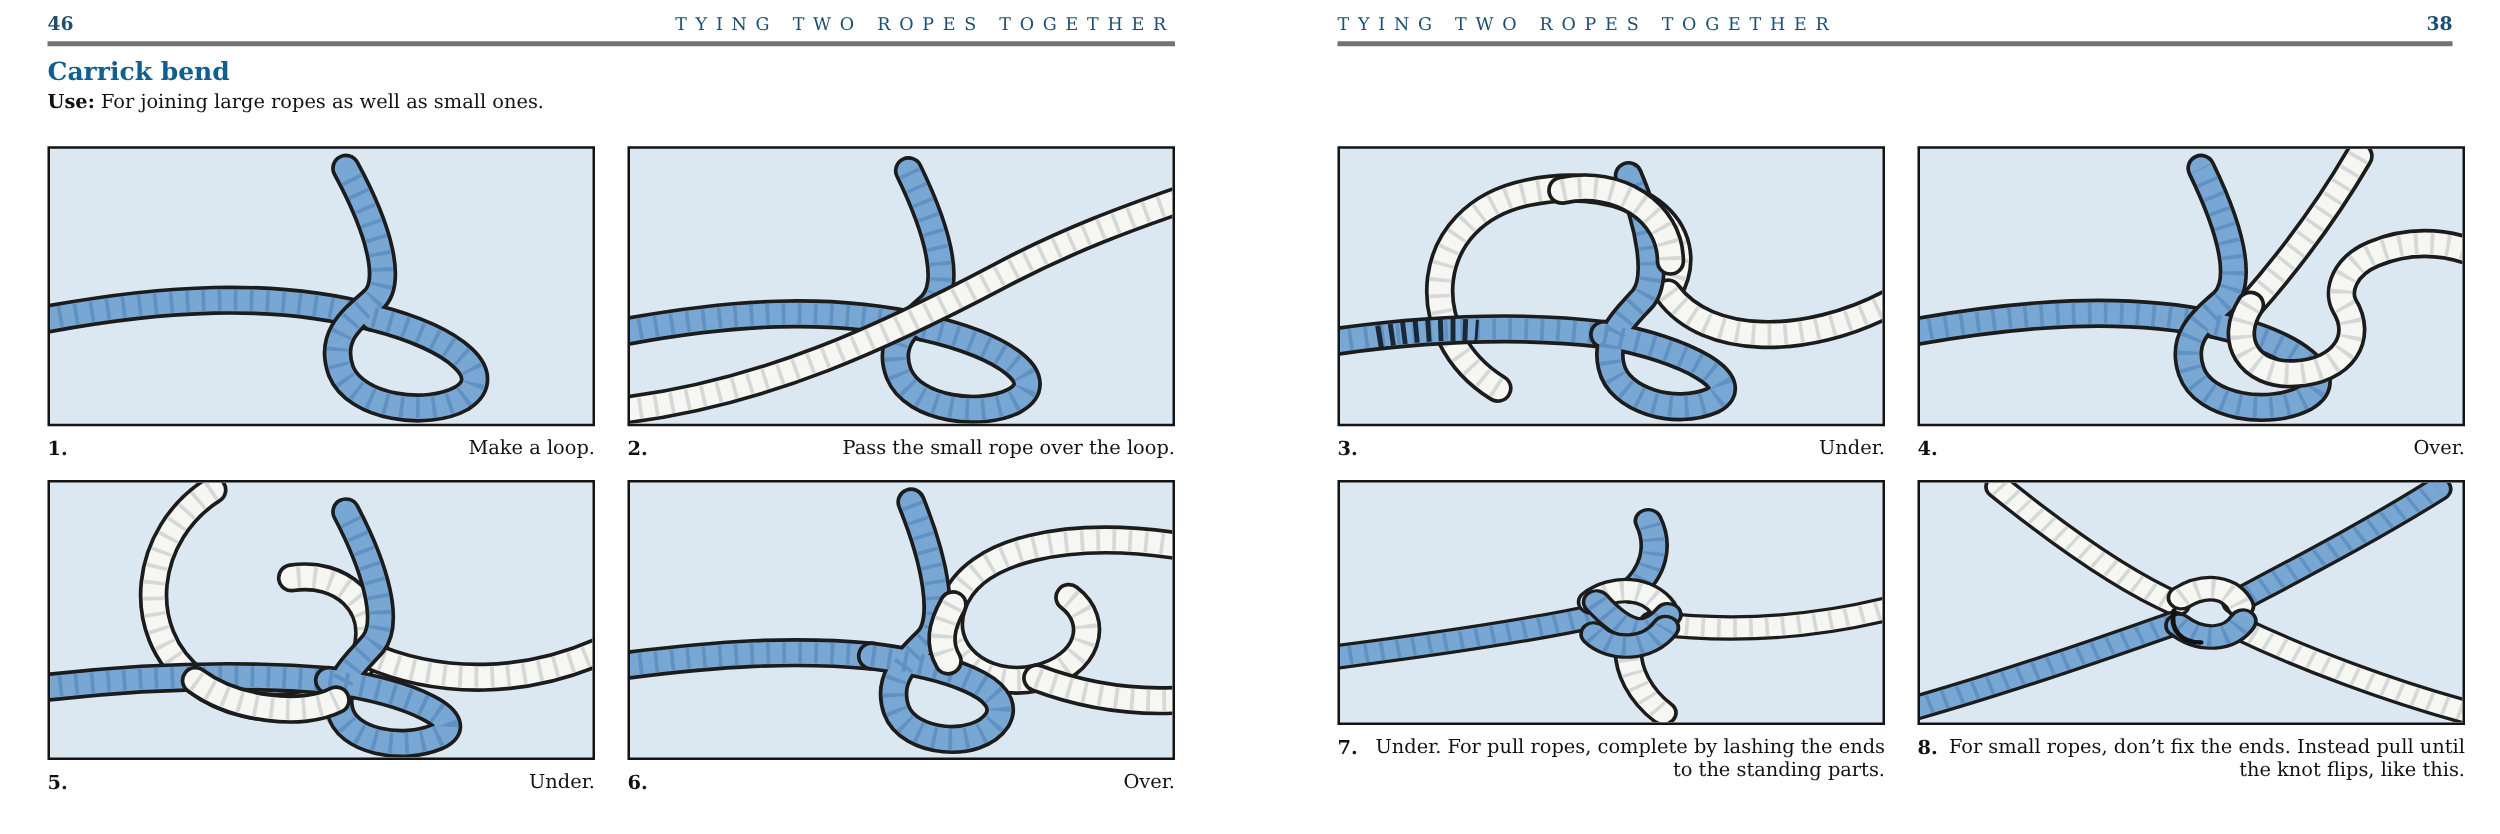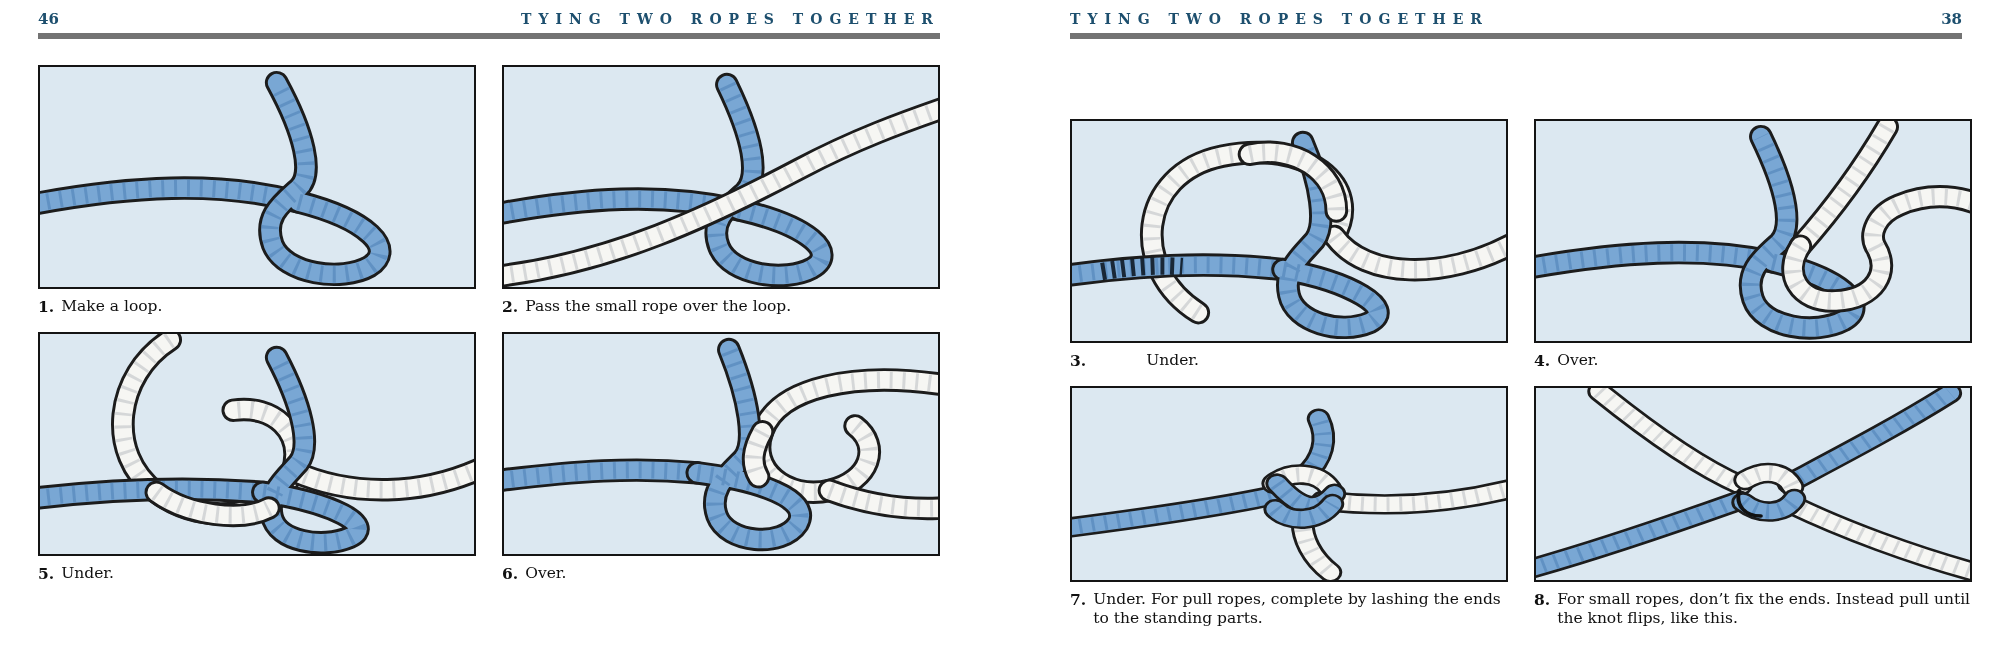--- a/index.html
+++ b/index.html
@@ -6,61 +6,66 @@
   body{
     width:2000px;height:667px;position:relative;background:#ffffff;
     font-family:"DejaVu Serif","Liberation Serif",serif;color:#111;
     overflow:hidden;
   }
   .page{position:absolute;top:10px;}
   .page-left{left:38px;width:902px;}
   .page-right{left:1070px;width:892px;}
 
   .header-row{display:flex;justify-content:space-between;align-items:baseline;
-    border-bottom:6px solid #737373;padding-bottom:5px;}
+    border-bottom:4px solid #737373;padding-bottom:5px;}
   .page-num{font-weight:bold;font-size:15px;color:#1d4f6e;}
-  .running-head{font-weight:bold;font-size:14px;letter-spacing:7px;color:#1d4f6e;}
+  .running-head{font-weight:normal;font-size:14px;letter-spacing:7px;color:#1d4f6e;}
 
   .title{margin-top:8px;font-size:20px;font-weight:bold;color:#10608f;}
   .use-line{margin-top:2px;font-size:15.5px;line-height:20px;}
   .use-line b{font-weight:bold;}
 
   .fig-grid{display:grid;grid-template-columns:438px 438px;column-gap:26px;row-gap:16px;}
   .page-left  .fig-grid{margin-top:26px;}
   .page-right .fig-grid{margin-top:80px;}
 
   .panel{background:#dce8f1;border:2px solid #141414;box-sizing:border-box;overflow:hidden;}
   .panel-tall{height:224px;}
   .panel-short{height:196px;}
   .panel svg{display:block;width:100%;height:100%;}
 
   .caption{margin-top:8px;font-size:15.5px;line-height:19px;display:flex;}
   .caption .num{font-weight:bold;flex:0 0 auto;margin-right:7px;}
   .caption.cap-gap .num{margin-right:60px;}
-  .caption .txt{flex:1 1 auto;}
+  .caption .txt{flex:1 1 auto;text-align:right;}
 
   
   .ro{fill:none;stroke:#1c1c1c;stroke-width:24;stroke-linecap:round;}
   .rb{fill:none;stroke:#79a7d4;stroke-width:18;stroke-linecap:round;}
   .rw{fill:none;stroke:#f6f6f3;stroke-width:18;stroke-linecap:round;}
   .tb{fill:none;stroke:#46790;stroke-width:17;stroke-linecap:butt;}
   .tb{stroke:#4d7fb4;stroke-dasharray:3 10;opacity:.55;}
   .tw{fill:none;stroke:#bfc3c7;stroke-width:17;stroke-linecap:butt;stroke-dasharray:3 10;opacity:.6;}
   .td{fill:none;stroke:#101b26;stroke-width:18;stroke-linecap:butt;stroke-dasharray:4 6;opacity:.9;}
   .kt{fill:none;stroke:#111;stroke-width:4;stroke-linecap:round;}
 </style>
 </head>
 <body>
 
 <div class="page page-left">
   <div class="header-row">
     <span class="page-num">46</span>
     <span class="running-head">TYING TWO ROPES TOGETHER</span>
   </div>
 
+  <div class="title">Carrick bend</div>
+  <div class="use-line">
+    <b>Use:</b>
+    <span>For joining large ropes as well as small ones.</span>
+  </div>
 
   <div class="fig-grid">
 
     <figure style="margin:0">
       <div class="panel panel-tall">
         <svg viewBox="0 0 440 225" preserveAspectRatio="none">
           <defs>
             <path id="p1a" d="M -6 140 C 90 122 180 116 262 138"></path>
             <path id="p1b" d="M 262 138 C 332 156 362 186 334 204 C 306 220 248 212 236 182 C 226 154 244 140 262 124 C 278 110 268 68 240 16"></path>
           </defs>

